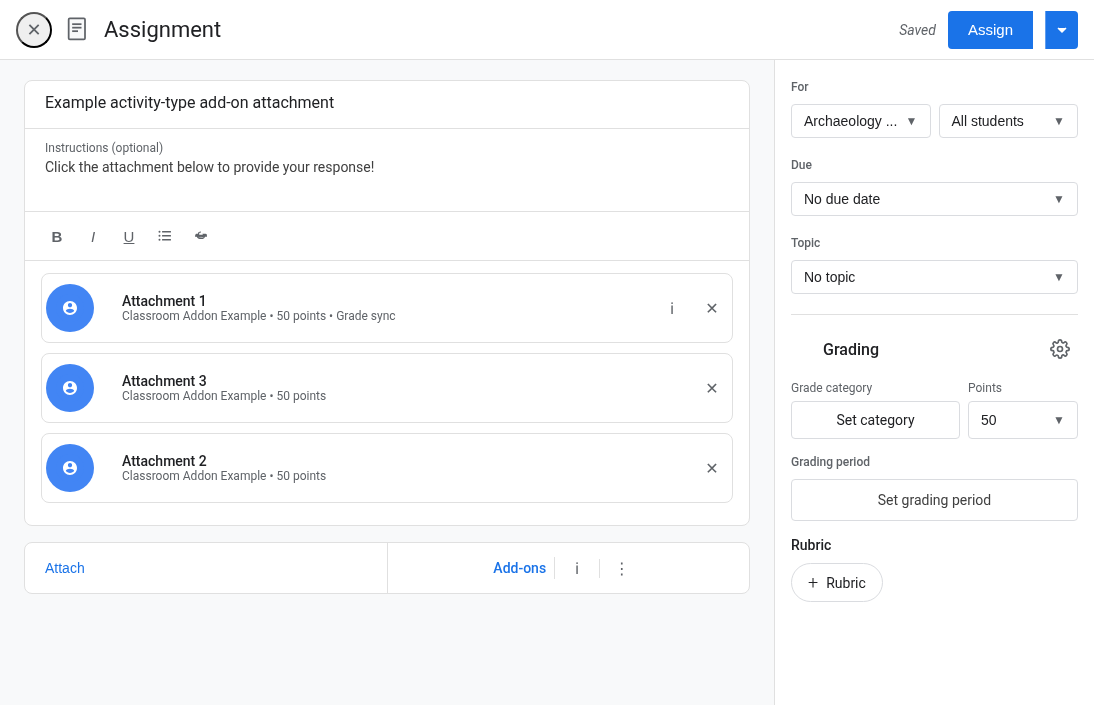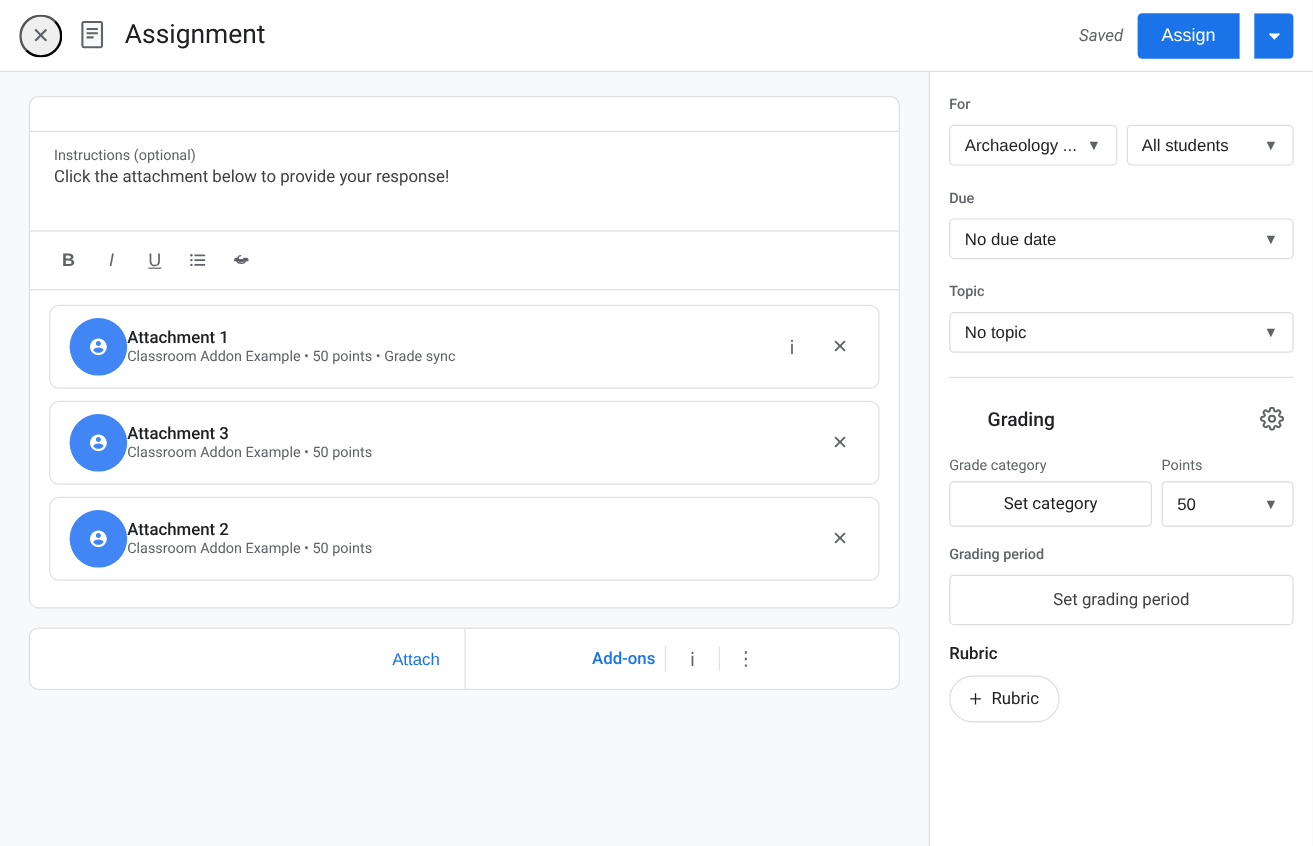--- a/index.html
+++ b/index.html
@@ -164,26 +164,26 @@
     .toolbar-btn.italic { font-style: italic; }
     .toolbar-btn.underline { text-decoration: underline; }
 
     
     .attachments-list {
       padding: 12px 16px;
     }
     .attachment-item {
       display: flex;
       align-items: center;
-      padding: 10px 16px;
+      padding: 10px 4px;
       border: 1px solid #e0e0e0;
       border-radius: 8px;
       margin-bottom: 10px;
       background: #fff;
-      gap: 0;
+      gap: 28px;
     }
     .attachment-icon {
       width: 48px;
       height: 48px;
       border-radius: 50%;
       background: #4285f4;
       display: flex;
       align-items: center;
       justify-content: center;
       flex-shrink: 0;
@@ -235,21 +235,21 @@
     }
     .bottom-bar-attach {
       flex: 1;
       padding: 14px 20px;
       font-size: 14px;
       font-weight: 500;
       color: #1a73e8;
       border: none;
       background: transparent;
       cursor: pointer;
-      text-align: right;
+      text-align: left;
     }
     .bottom-bar-addons {
       flex: 1;
       display: flex;
       align-items: center;
       justify-content: center;
       gap: 8px;
       padding: 14px 20px;
       border-left: 1px solid #e0e0e0;
       font-size: 14px;
@@ -471,20 +471,21 @@
     </button>
   </div>
 </div>
 
 <div class="main-layout">
 
   <div class="left-panel">
     <div class="form-card">
 
       <div class="title-section">
+        <input class="title-input" type="text" value="Example activity-type add-on attachment" style="">
       </div>
 
       <div class="instructions-section">
         <div class="instructions-label">Instructions (optional)</div>
         <div class="instructions-text" contenteditable="true" style="">Click the attachment below to provide your response!</div>
       </div>
 
       <div class="toolbar">
         <button class="toolbar-btn bold">B</button>
         <button class="toolbar-btn italic">I</button>

